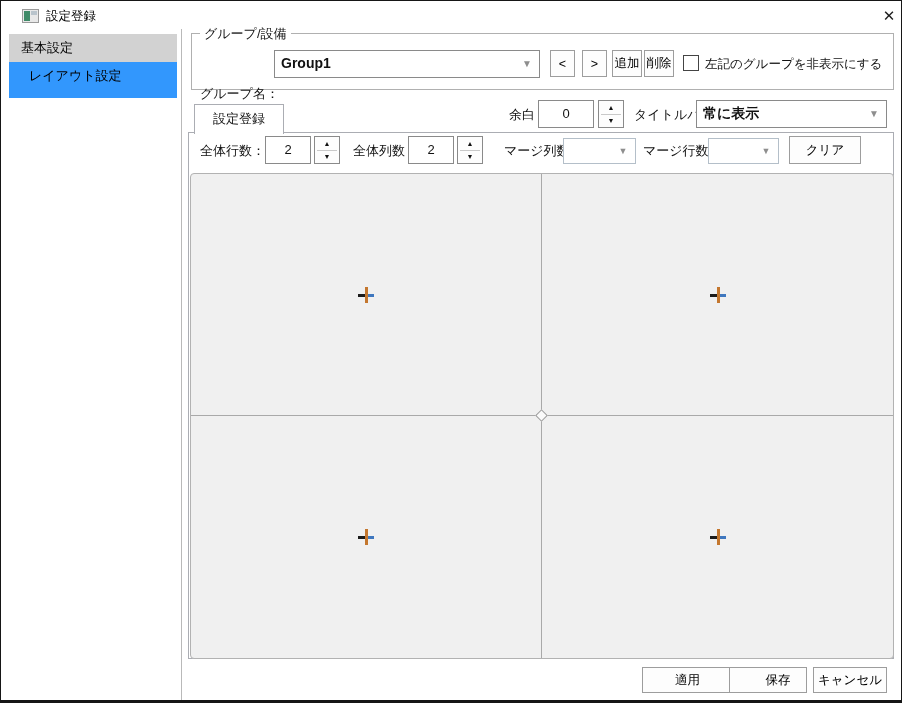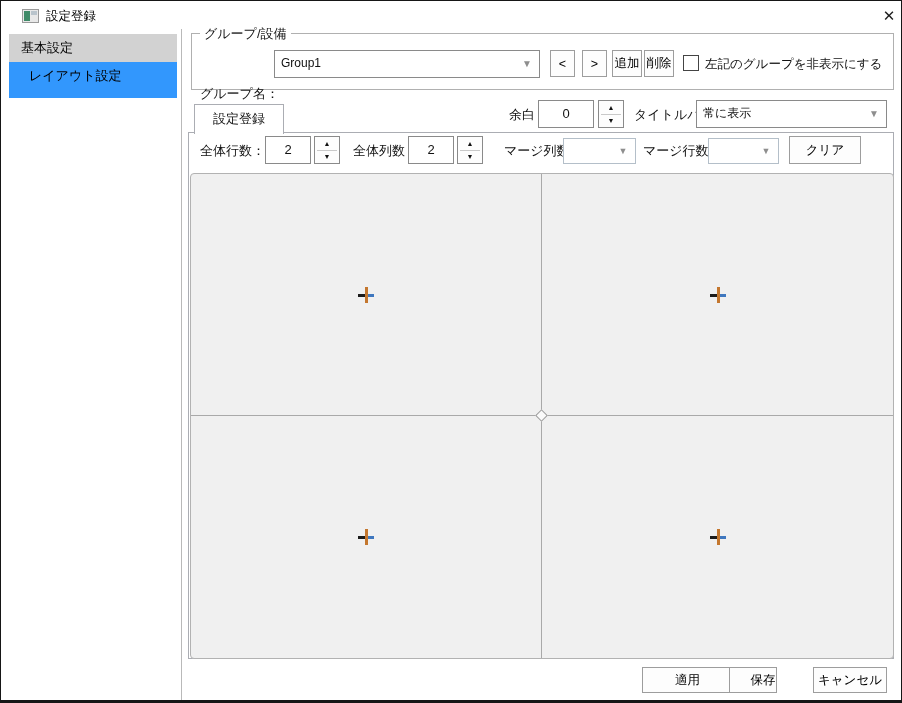--- a/index.html
+++ b/index.html
@@ -22,21 +22,21 @@
   .sidebar-divider { position:absolute; left:180px; top:28px; width:1px; height:675px; background:#b9b9b9; }
   .side-item { position:absolute; left:8px; width:168px; height:36px; line-height:28px; font-size:13px; color:#000; cursor:pointer; }
   .side-basic  { top:33px; background:#d2d2d2; padding-left:12px; }
   .side-layout { top:61px; background:#3297fd; padding-left:20px; }
 
   
   .groupbox { position:absolute; left:190px; top:32px; width:703px; height:57px; border:1px solid #b0b0b0; }
   .groupbox .legend { position:absolute; left:8px; top:-9px; background:#fff; padding:0 4px; font-size:13px; }
   .gb-label { position:absolute; left:8px; top:23px; font-size:13px;margin-top:28px; }
   .combo { position:absolute; background:#fff; border:1px solid #8a8a8a; }
-  .combo .val { position:absolute; left:6px; top:0; right:12px; height:100%; line-height:25px; font-size:12px; overflow:hidden; white-space:nowrap; }
+  .combo .val { position:absolute; left:6px; top:0; right:12px; height:100%; line-height:25px; font-size:14px; overflow:hidden; white-space:nowrap;font-weight:bold; }
   .combo .arrow { position:absolute; right:0; top:0; width:24px; height:100%; text-align:center; color:#8e8e8e; font-size:10px; line-height:26px; }
   .combo-group { left:82px; top:16px; width:266px; height:28px; }
   .btn { position:absolute; background:#fdfdfd; border:1px solid #9d9d9d; text-align:center; cursor:pointer; font-size:12.5px; color:#000; display:flex; align-items:center; justify-content:center; }
   .btn-prev { left:358px; top:16px; width:25px; height:27px; }
   .btn-next { left:390px; top:16px; width:25px; height:27px; }
   .btn-add  { left:420px; top:16px; width:30px; height:27px; }
   .btn-del  { left:452px; top:16px; width:30px; height:27px; }
   .checkbox { position:absolute; left:491px; top:21px; width:16px; height:16px; background:#fff; border:1px solid #444; cursor:pointer; }
   .cb-label { position:absolute; left:513px; top:22px; font-size:12.5px; }
 
@@ -68,21 +68,21 @@
   .cell-3 { left:0; top:242px; width:350px; height:242px; }
   .cell-4 { left:351px; top:242px; width:352px; height:242px; }
   .plus { position:relative; width:16px; height:16px; }
   .plus .h { position:absolute; left:0; top:7px; width:16px; height:3px;
              background:linear-gradient(to right,#1b1b1b 0 8px,#3f77be 8px 16px); }
   .plus .v { position:absolute; left:7px; top:0; width:3px; height:16px; background:#c4772e; }
 
   
   .footer-btn { height:26px; line-height:24px; }
   .btn-apply  { left:641px; top:666px; width:91px; }
-  .btn-save   { left:728px; top:666px; width:48px;padding-left:20px; }
+  .btn-save   { left:728px; top:666px; width:78px;padding-left:20px; }
   .btn-cancel { left:812px; top:666px; width:74px; }
 </style>
 </head>
 <body>
 
 <div class="window">
 
   <div class="titlebar">
     <span class="app-icon">
       <span class="pane-l"></span>

